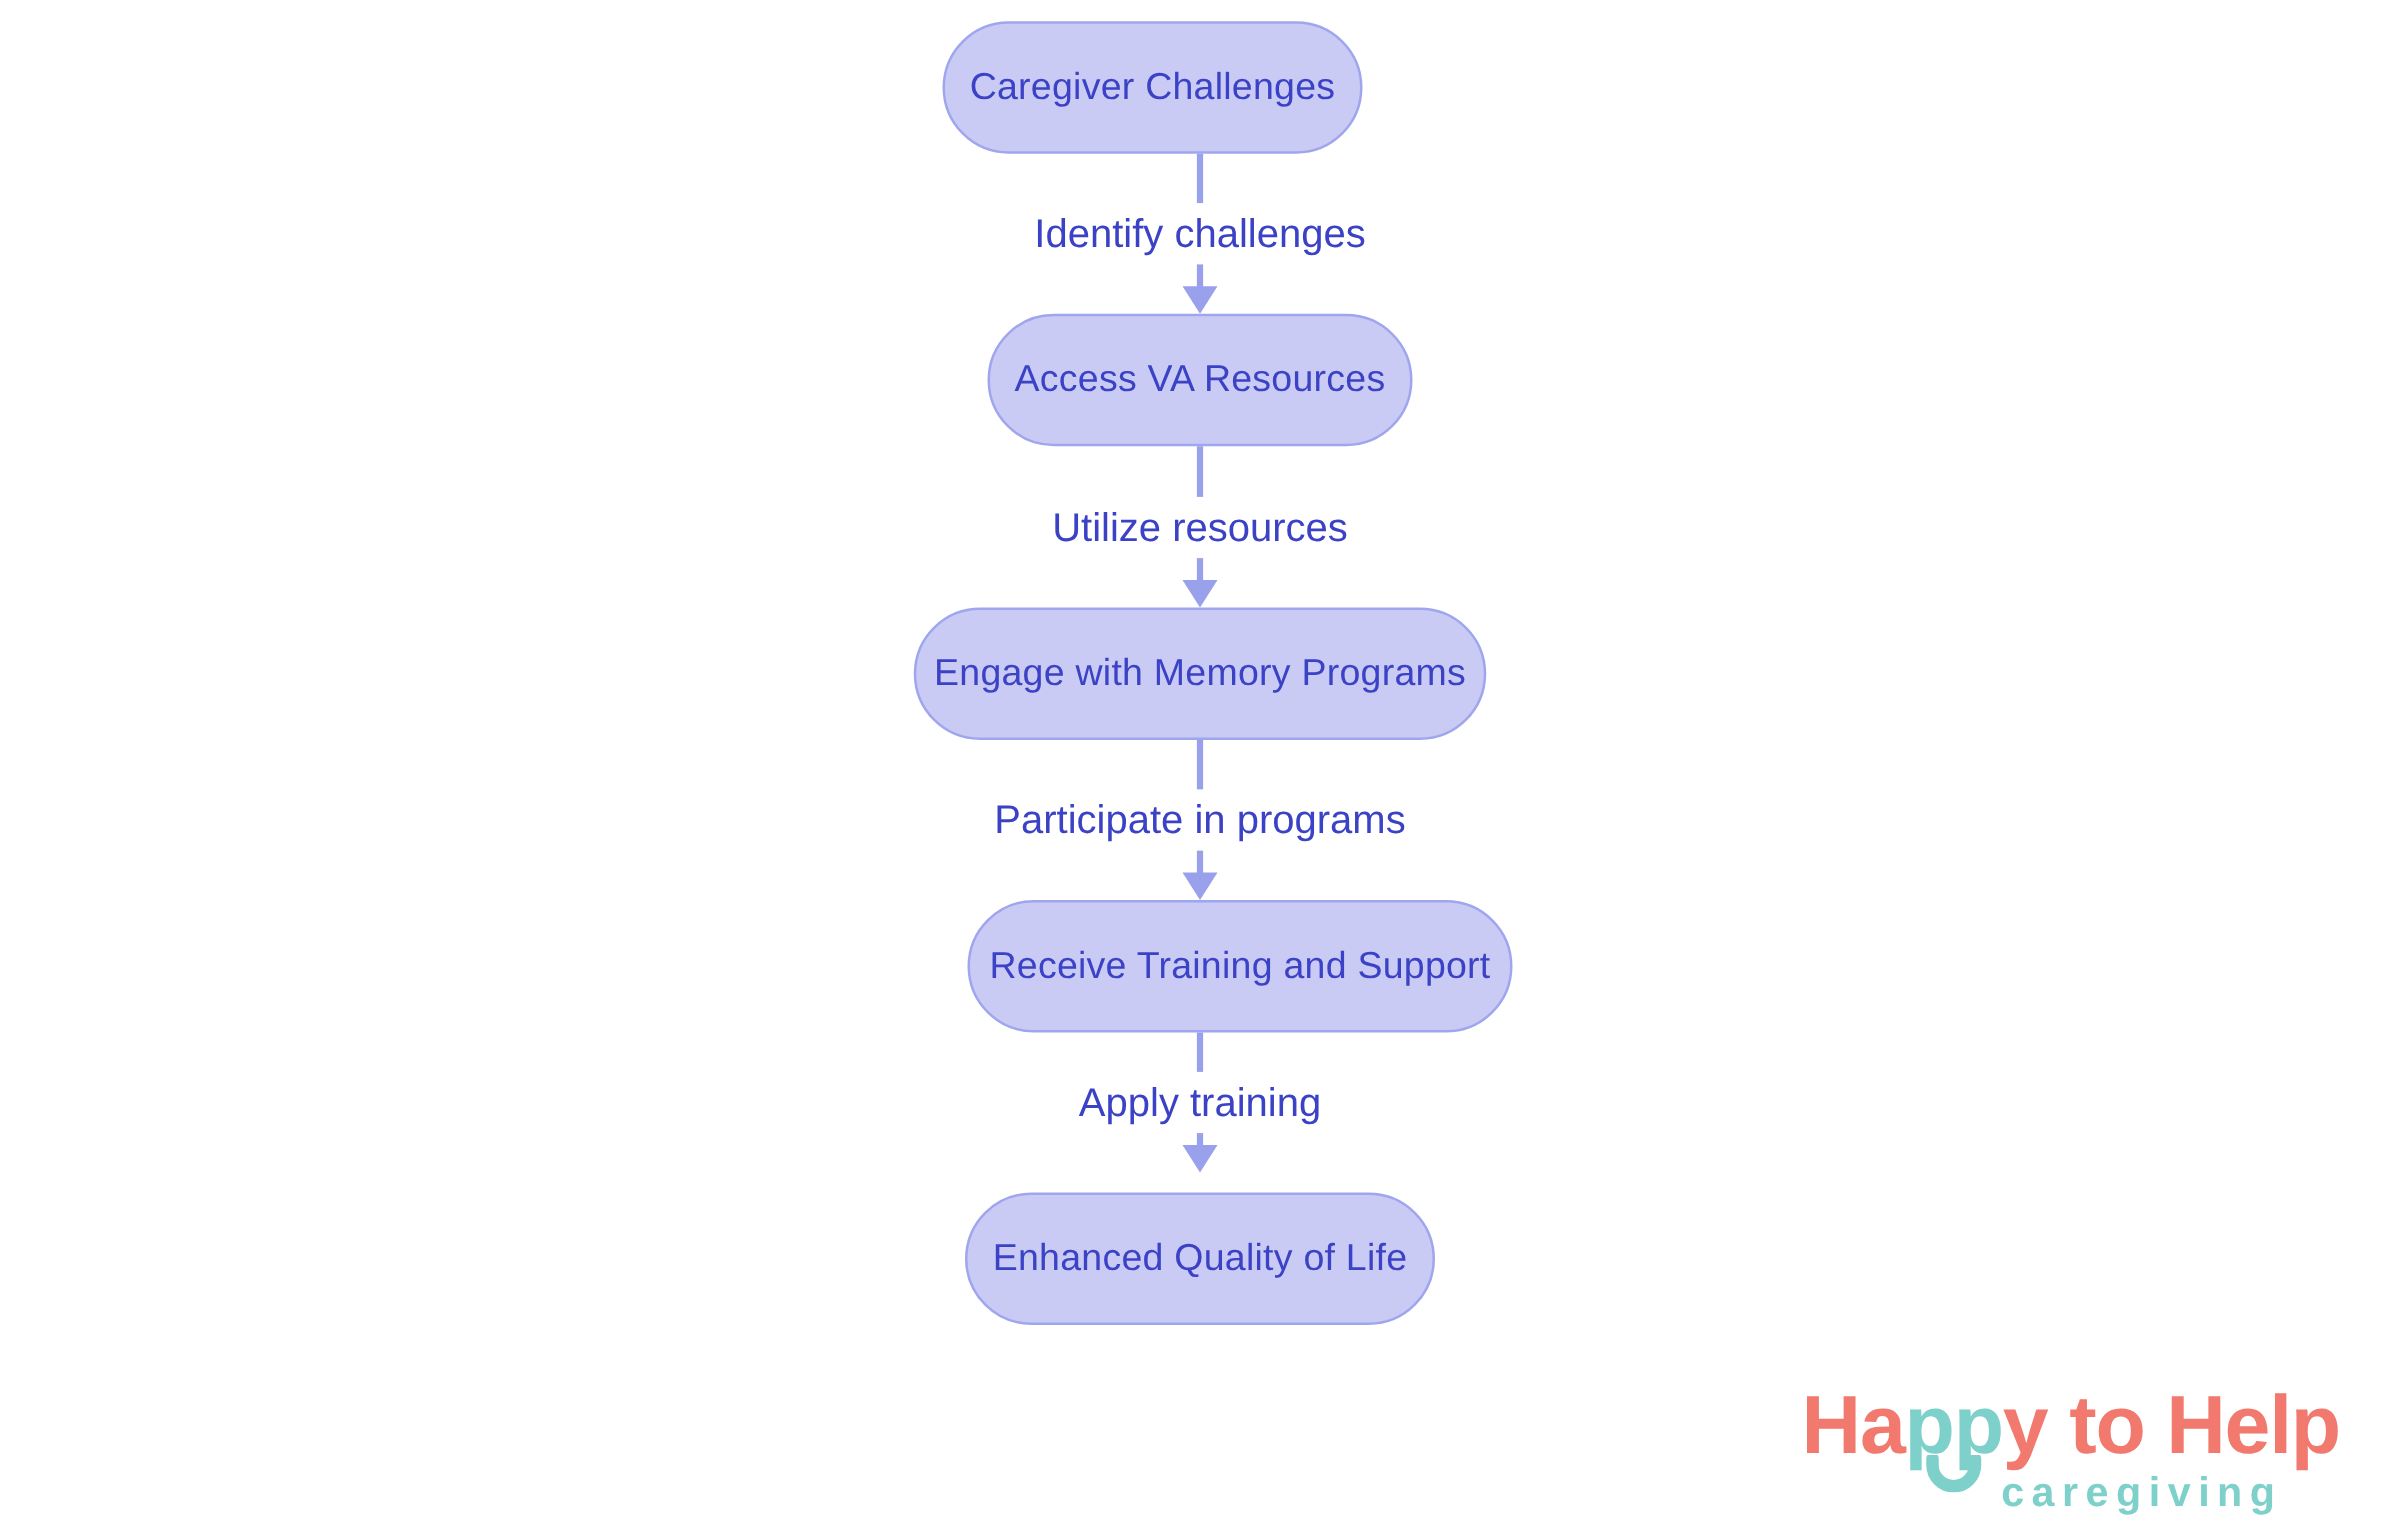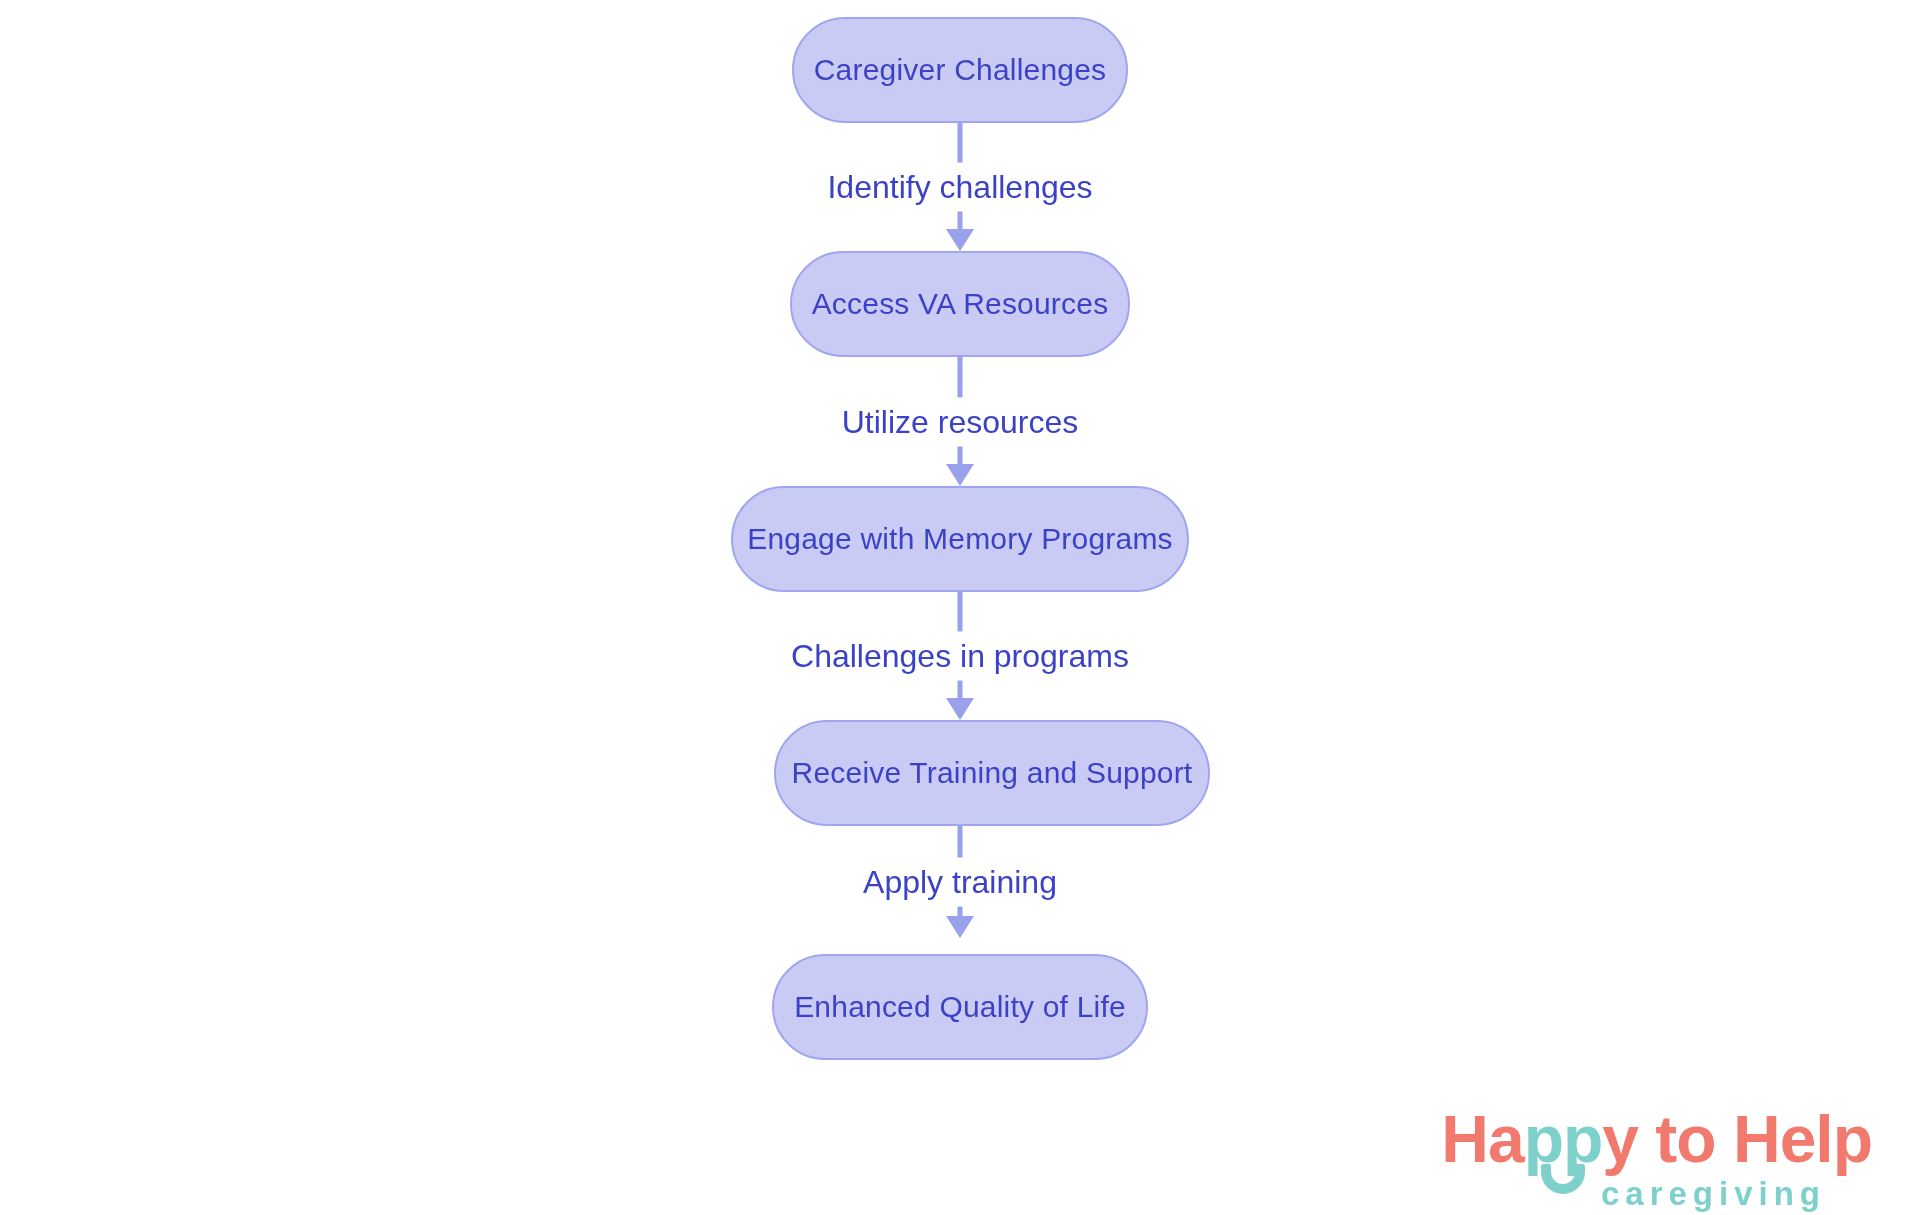--- a/index.html
+++ b/index.html
@@ -107,21 +107,21 @@
     font-weight: 600;
     letter-spacing: 6px;
     line-height: 1;
   }
 </style>
 </head>
 <body>
 
 <div>
 
-  <div class="node" style="left:792px; top:17px; width:336px">
+  <div class="node" style="left:754px; top:17px; width:336px">
     <span class="node-label">Caregiver Challenges</span>
   </div>
 
   <div class="node" style="left:790px; top:251px; width:340px">
     <span class="node-label">Access VA Resources</span>
   </div>
 
   <div class="node" style="left:731px; top:486px; width:458px">
     <span class="node-label">Engage with Memory Programs</span>
   </div>
@@ -142,21 +142,21 @@
 
   <div class="edge" style="top:357px; height:129px">
     <div class="edge-line"></div>
     <div class="edge-head"></div>
     <div class="edge-label">Utilize resources</div>
   </div>
 
   <div class="edge" style="top:592px; height:128px">
     <div class="edge-line"></div>
     <div class="edge-head"></div>
-    <div class="edge-label">Challenges in programs</div>
+    <div class="edge-label">Participate in programs</div>
   </div>
 
   <div class="edge" style="top:826px; height:112px">
     <div class="edge-line"></div>
     <div class="edge-head"></div>
     <div class="edge-label">Apply training</div>
   </div>
 
 </div>
 

